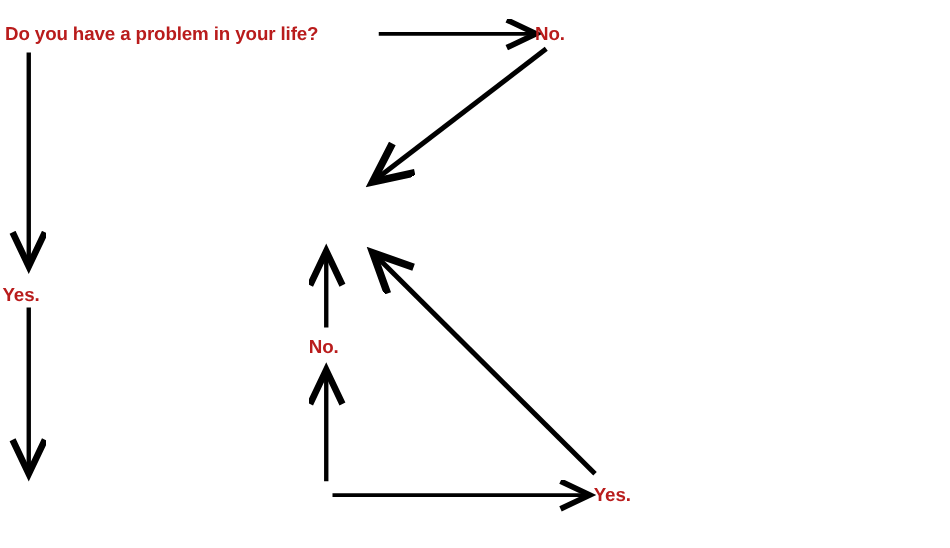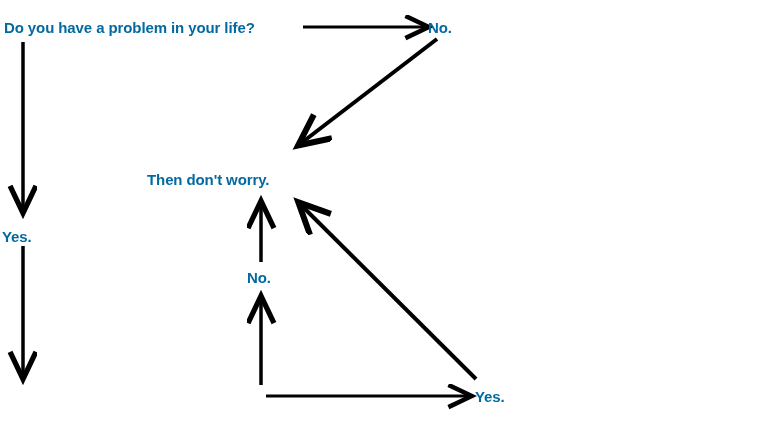--- a/index.html
+++ b/index.html
@@ -17,21 +17,21 @@
     height: 438px;
     background: #ffffff;
     overflow: hidden;
   }
   .node-label {
     position: absolute;
     font-family: "Liberation Sans", sans-serif;
     font-weight: bold;
     font-size: 15px;
     line-height: 18px;
-    color: #0369a1;
+    color: #b91c1c;
     white-space: nowrap;
     letter-spacing: -0.1px;
   }
   #flow-arrows {
     position: absolute;
     left: 0;
     top: 0;
     width: 760px;
     height: 438px;
     pointer-events: none;
@@ -81,20 +81,19 @@
      Then don't worry. (diagonal up-left) --&gt;
     <line x1="476" y1="379" x2="300" y2="204" stroke="#000000" stroke-width="4" marker-end="url(#ah)"></line>
   </svg>
 
   <div class="node-label" id="label-question-problem">Do you have a problem in your life?</div>
 
   <div class="node-label" id="label-no-top">No.</div>
 
   <div class="node-label" id="label-yes-left">Yes.</div>
 
-  <div class="node-label" id="label-dont-worry">Then don't worry.</div>
 
   <div class="node-label" id="label-no-middle">No.</div>
 
 
   <div class="node-label" id="label-yes-bottom">Yes.</div>
 
 </div>
 
 </body></html>

